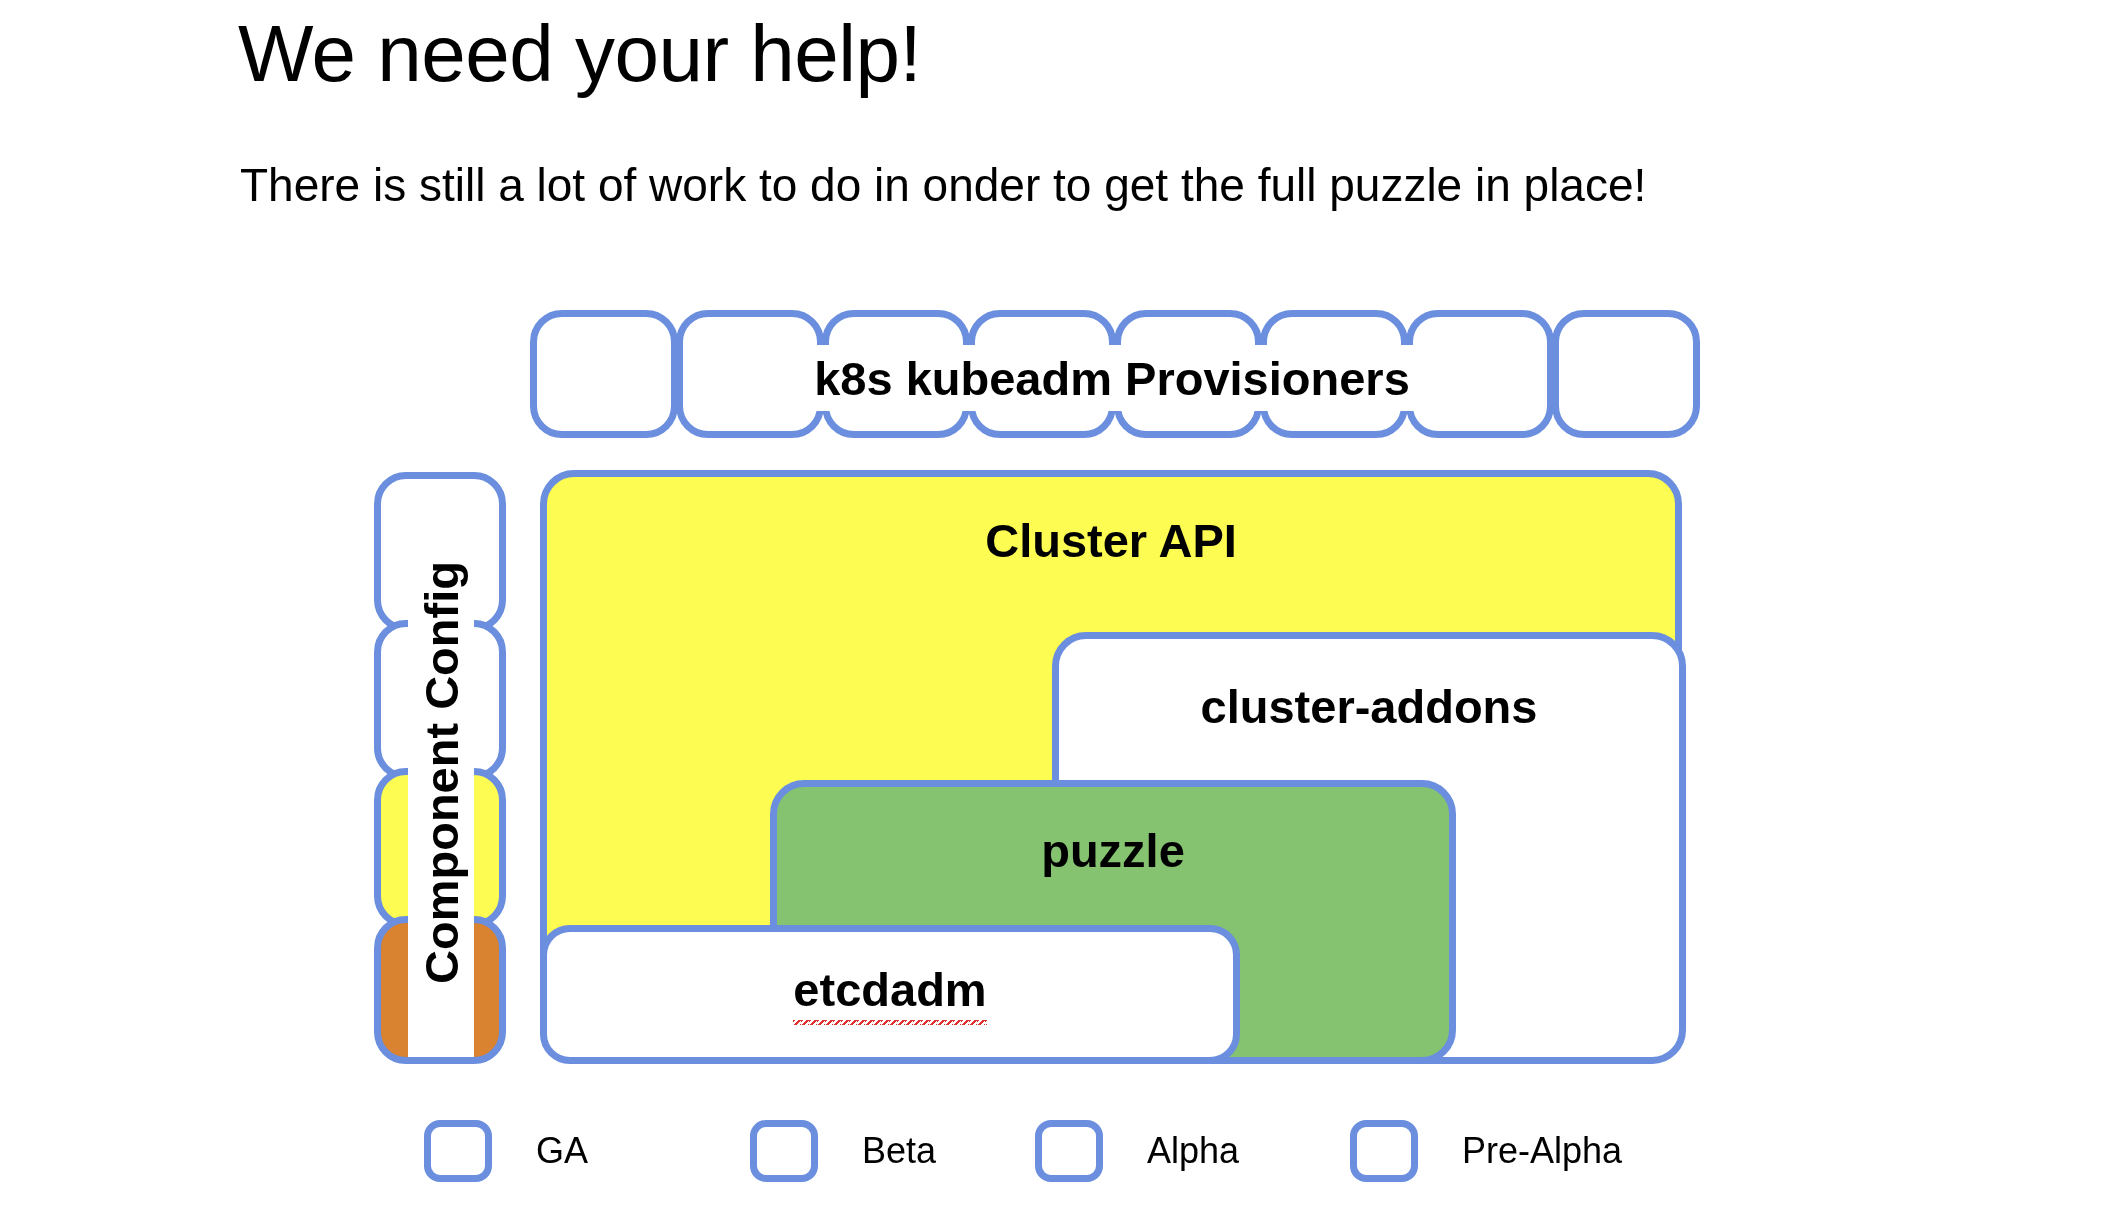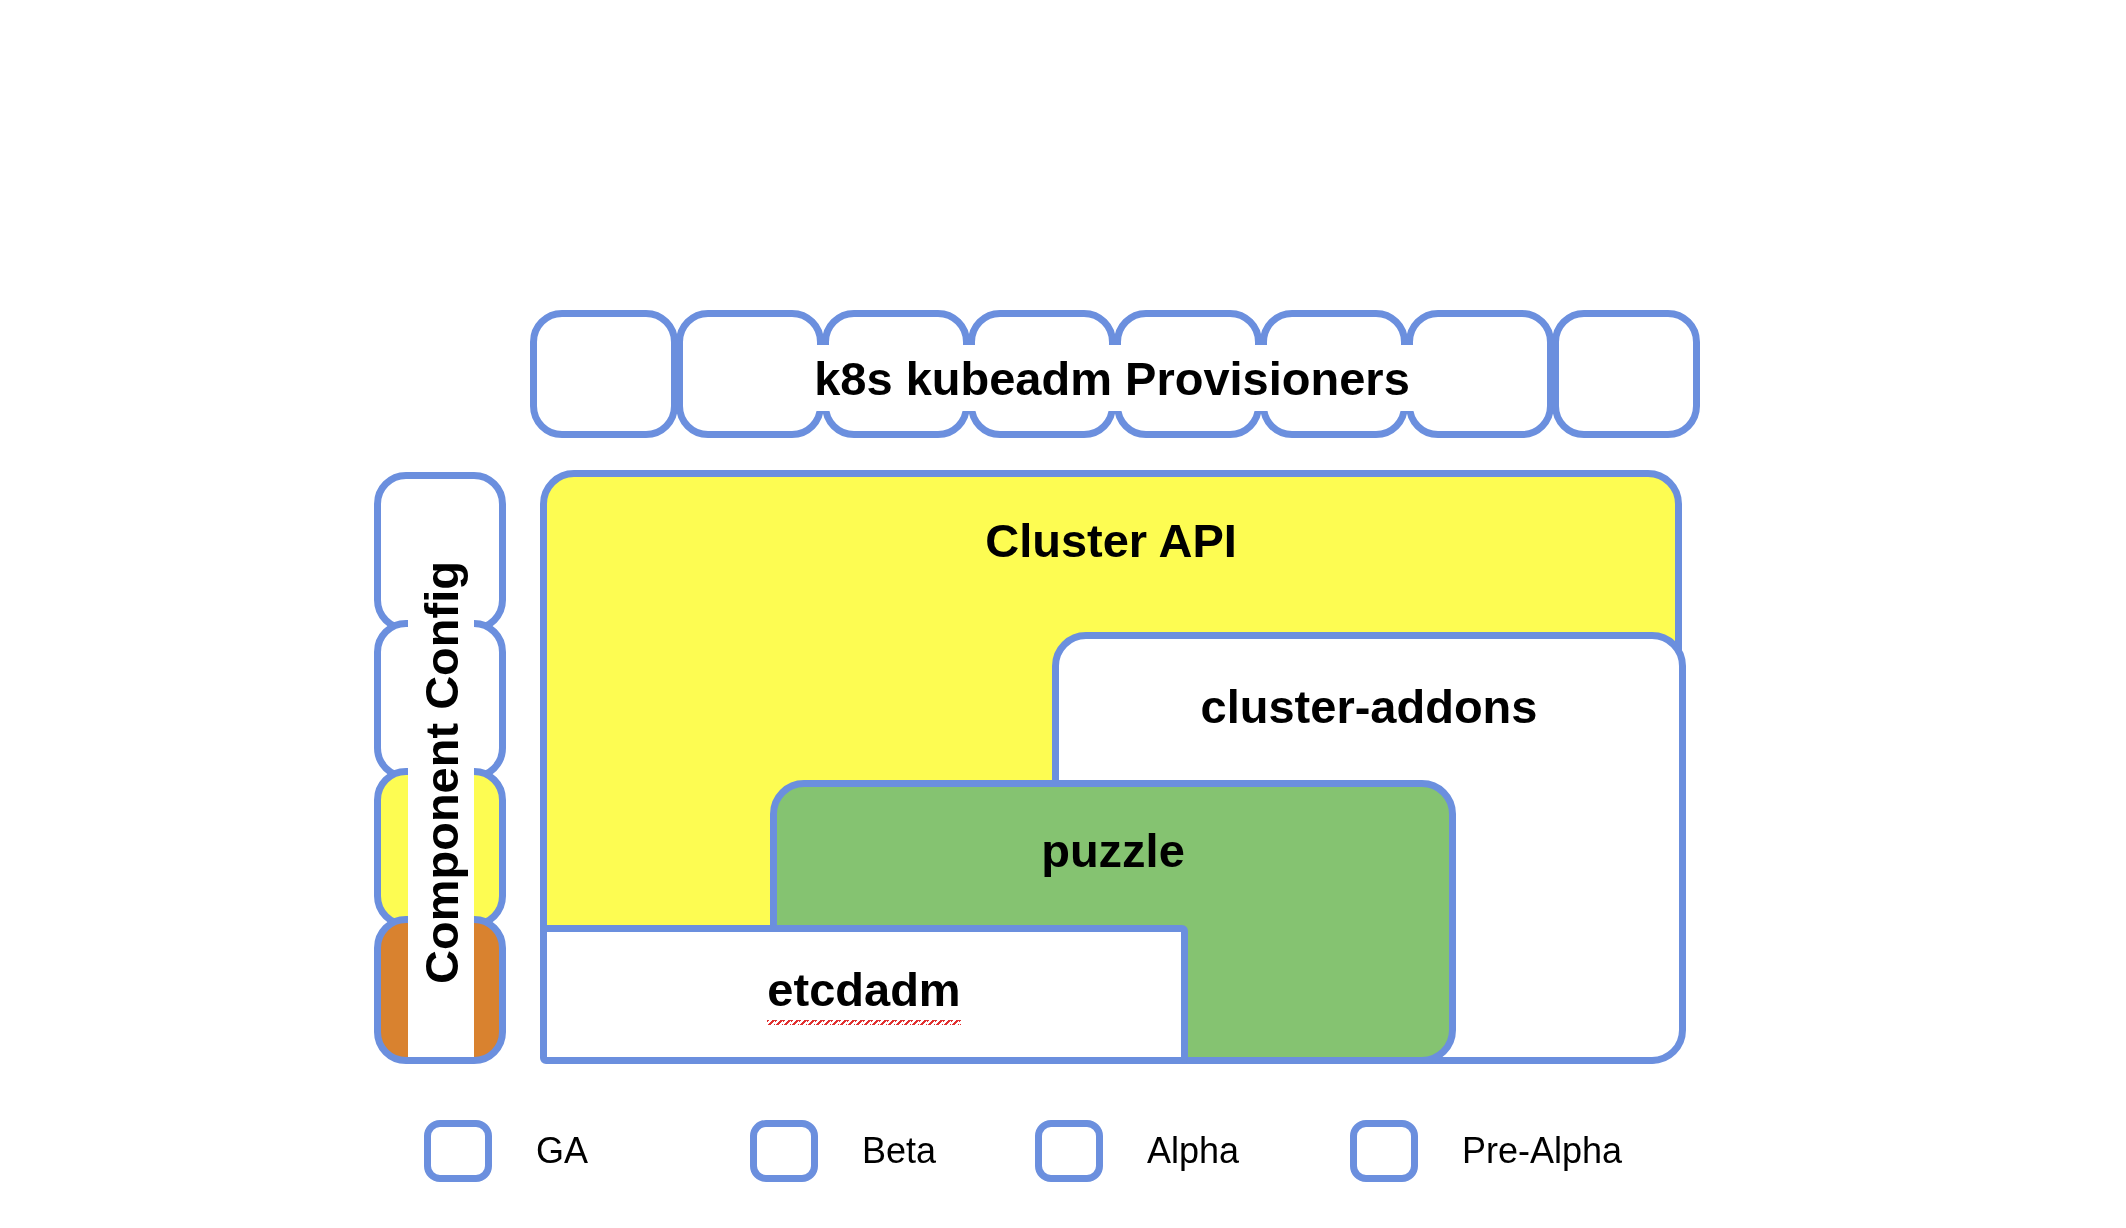--- a/index.html
+++ b/index.html
@@ -118,22 +118,22 @@
   }
   #box-addons {
     left: 1052px; top: 632px;  width: 634px;  height: 432px;
     border-radius: 34px; z-index: 3;
   }
   #box-kubeadm {
     left: 770px;  top: 780px;  width: 686px;  height: 284px;
     border-radius: 34px; z-index: 4;
   }
   #box-etcdadm {
-    left: 540px;  top: 925px;  width: 648px;  height: 139px;
-    border-radius: 6px; z-index: 5;
+    left: 540px;  top: 925px;  width: 700px;  height: 139px;
+    border-radius: 30px; z-index: 5;
   }
 
   .box-label {
     position: absolute;
     left: 0; right: 0;
     text-align: center;
     font-size: 47px;
     font-weight: bold;
     white-space: nowrap;
   }
@@ -171,21 +171,23 @@
     margin-left: 44px;
     font-size: 36px;
     white-space: nowrap;
   }
 </style>
 </head>
 <body>
 
 <div id="slide">
 
-
+  <div id="title">We need your help!</div>
+
+  <div id="subtitle">There is still a lot of work to do in onder to get the full puzzle in place!</div>
 
   <div id="provisioner-row">
     <div class="prov-tile fill-ga" style="left:530px"></div>
     <div class="prov-tile fill-ga" style="left:676px"></div>
     <div class="prov-tile fill-ga" style="left:822px"></div>
     <div class="prov-tile fill-beta" style="left:968px"></div>
     <div class="prov-tile fill-beta" style="left:1114px"></div>
     <div class="prov-tile fill-beta" style="left:1260px"></div>
     <div class="prov-tile fill-alpha" style="left:1406px"></div>
     <div class="prov-tile fill-prealpha" style="left:1552px"></div>

